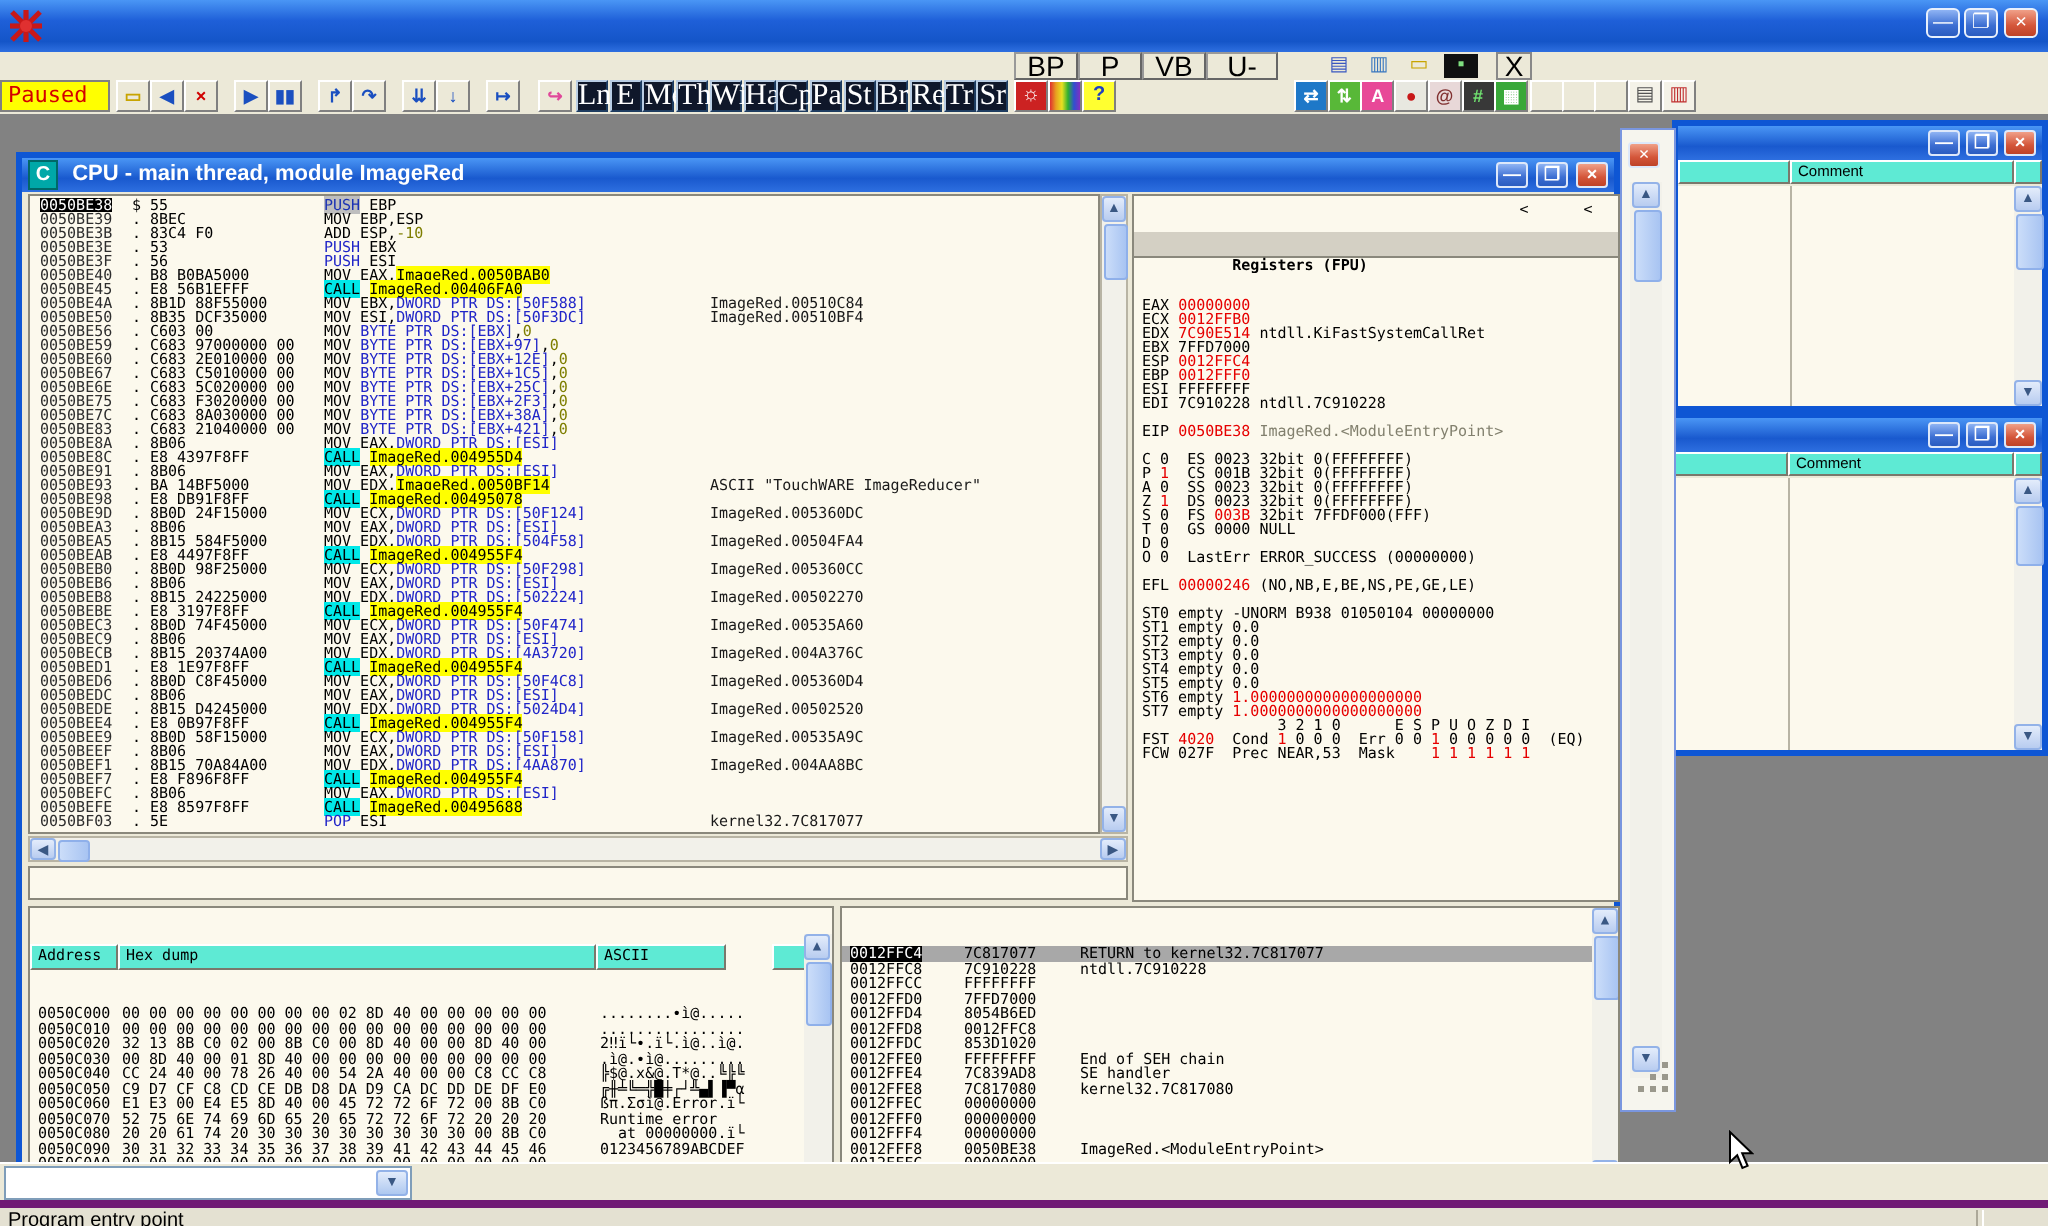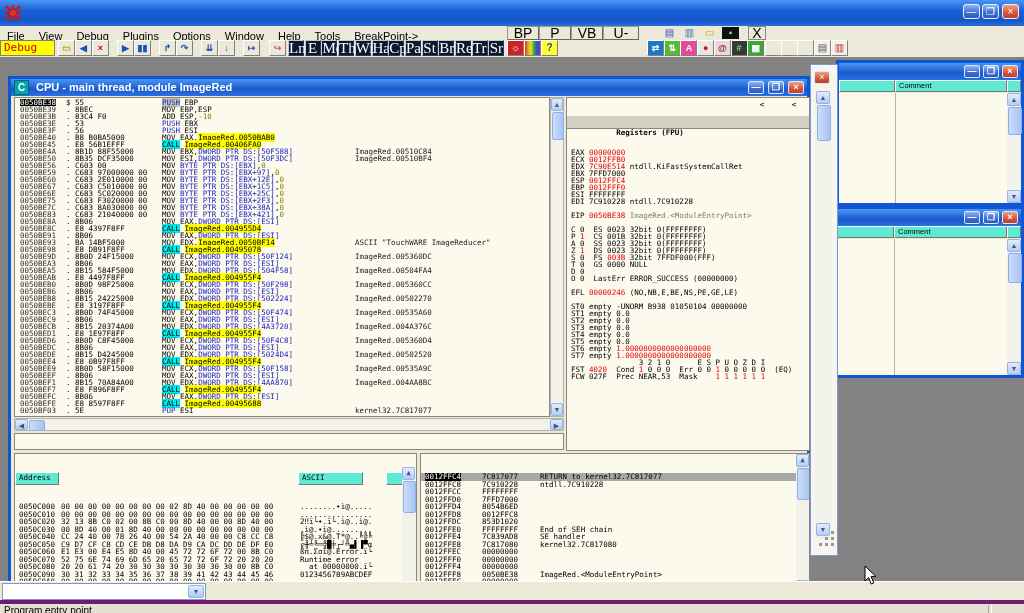--- a/index.html
+++ b/index.html
@@ -100,27 +100,26 @@
         </g>
       <circle cx="9" cy="9" r="3" fill="#E03030"></circle>
     </svg>
     <span style="color:#fff;font-weight:bold;font-size:12px;line-height:26px;margin-left:26px"></span>
     <span class="xpbtn" style="right:44px;top:4px">—</span>
     <span class="xpbtn" style="right:25px;top:4px">❐</span>
     <span class="xpbtn close" style="right:5px;top:4px">×</span>
   </div>
 
   <div class="menubar">
-    <span id="menuitems"><span class="menuitem">File</span><span class="menuitem">View</span><span class="menuitem">Debug</span><span class="menuitem">Plugins</span><span class="menuitem">Options</span><span class="menuitem">Window</span><span class="menuitem">Help</span><span class="menuitem">Tools</span><span class="menuitem">BreakPoint-&gt;</span></span>
     <span id="menubtns"><span class="mbtn" style="left: 507px; width: 32px;">BP</span><span class="mbtn" style="left: 539px; width: 32px;">P</span><span class="mbtn" style="left: 571px; width: 32px;">VB</span><span class="mbtn" style="left: 603px; width: 36px;">U-BPM</span><span class="micon" style="left: 661px; color: rgb(58, 88, 192);">▤</span><span class="micon" style="left: 681px; color: rgb(58, 120, 192);">▥</span><span class="micon" style="left: 701px; color: rgb(200, 164, 0);">▭</span><span class="micon" style="left: 722px; color: rgb(128, 224, 128); background: rgb(16, 16, 16); height: 12px; top: 1px; line-height: 12px;">▪</span></span>
     <span class="mbtn" id="menu-close-x" style="left:748px;width:18px;border:1px solid #888;background:#ECE9D8;">X</span>
   </div>
 
   <div class="toolbar">
-    <span class="paused">Debug</span>
+    <span class="paused">Paused</span>
     <span id="tb-main"><span class="tbtn" style="left: 58px;"><span class="ico" style="color: rgb(200, 164, 0); font-weight: bold; font-size: 9px;">▭</span></span><span class="tbtn" style="left: 75px;"><span class="ico" style="color: rgb(26, 79, 192); font-weight: bold; font-size: 9px;">◀</span></span><span class="tbtn" style="left: 92px;"><span class="ico" style="color: rgb(208, 0, 0); font-weight: bold; font-size: 9px;">×</span></span><span class="tbtn" style="left: 117px;"><span class="ico" style="color: rgb(26, 79, 192); font-weight: bold; font-size: 9px;">▶</span></span><span class="tbtn" style="left: 134px;"><span class="ico" style="color: rgb(26, 79, 192); font-weight: bold; font-size: 9px;">▮▮</span></span><span class="tbtn" style="left: 159px;"><span class="ico" style="color: rgb(26, 79, 192); font-weight: bold; font-size: 9px;">↱</span></span><span class="tbtn" style="left: 176px;"><span class="ico" style="color: rgb(26, 79, 192); font-weight: bold; font-size: 9px;">↷</span></span><span class="tbtn" style="left: 201px;"><span class="ico" style="color: rgb(26, 79, 192); font-weight: bold; font-size: 9px;">⇊</span></span><span class="tbtn" style="left: 218px;"><span class="ico" style="color: rgb(26, 79, 192); font-weight: bold; font-size: 9px;">↓</span></span><span class="tbtn" style="left: 243px;"><span class="ico" style="color: rgb(26, 79, 192); font-weight: bold; font-size: 9px;">↦</span></span><span class="tbtn" style="left: 269px;"><span class="ico" style="color: rgb(224, 72, 154); font-weight: bold; font-size: 9px;">↪</span></span></span>
     <span id="tb-letters"><span class="tbtn letterbtn" style="left: 288px; width: 16px;">Ln</span><span class="tbtn letterbtn" style="left: 304.7px; width: 16px;">E</span><span class="tbtn letterbtn" style="left: 321.4px; width: 16px;">Me</span><span class="tbtn letterbtn" style="left: 338.1px; width: 16px;">Th</span><span class="tbtn letterbtn" style="left: 354.8px; width: 16px;">Wi</span><span class="tbtn letterbtn" style="left: 371.5px; width: 16px;">Ha</span><span class="tbtn letterbtn" style="left: 388.2px; width: 16px;">Cp</span><span class="tbtn letterbtn" style="left: 404.9px; width: 16px;">Pa</span><span class="tbtn letterbtn" style="left: 421.6px; width: 16px;">St</span><span class="tbtn letterbtn" style="left: 438.3px; width: 16px;">Br</span><span class="tbtn letterbtn" style="left: 455px; width: 16px;">Re</span><span class="tbtn letterbtn" style="left: 471.7px; width: 16px;">Tr</span><span class="tbtn letterbtn" style="left: 488.4px; width: 16px;">Sr</span></span>
     <span id="tb-right"><span class="tbtn" style="left: 507px; background: rgb(204, 34, 34);"><span class="ico" style="color: rgb(255, 255, 255); font-weight: bold;">☼</span></span><span class="tbtn" style="left: 524px; background: linear-gradient(90deg, rgb(224, 48, 48), rgb(232, 160, 32), rgb(232, 224, 32), rgb(48, 176, 48), rgb(48, 80, 208), rgb(128, 48, 192));"><span class="ico" style="color: rgb(0, 0, 0); font-weight: bold;"></span></span><span class="tbtn" style="left: 541px; background: rgb(255, 255, 48);"><span class="ico" style="color: rgb(32, 64, 192); font-weight: bold;">?</span></span></span>
     <span id="tb-plugins"><span class="tbtn" style="left: 647px; background: rgb(30, 120, 200);"><span class="ico" style="color: rgb(255, 255, 255); font-weight: bold; font-size: 9px;">⇄</span></span><span class="tbtn" style="left: 663.7px; background: rgb(88, 184, 56);"><span class="ico" style="color: rgb(255, 255, 255); font-weight: bold; font-size: 9px;">⇅</span></span><span class="tbtn" style="left: 680.4px; background: rgb(232, 72, 152);"><span class="ico" style="color: rgb(255, 255, 255); font-weight: bold; font-size: 9px;">A</span></span><span class="tbtn" style="left: 697.1px; background: rgb(232, 232, 224);"><span class="ico" style="color: rgb(200, 24, 24); font-weight: bold; font-size: 9px;">●</span></span><span class="tbtn" style="left: 713.8px; background: rgb(232, 216, 216);"><span class="ico" style="color: rgb(128, 48, 48); font-weight: bold; font-size: 9px;">@</span></span><span class="tbtn" style="left: 730.5px; background: rgb(56, 56, 56);"><span class="ico" style="color: rgb(112, 224, 112); font-weight: bold; font-size: 9px;">#</span></span><span class="tbtn" style="left: 747.2px; background: rgb(56, 168, 56);"><span class="ico" style="color: rgb(255, 255, 255); font-weight: bold; font-size: 9px;">▦</span></span></span>
     <span id="tb-empty"><span class="tbtn" style="left: 765px;"></span><span class="tbtn" style="left: 781px;"></span><span class="tbtn" style="left: 797px;"></span></span>
     <span id="tb-docs"><span class="tbtn" style="left: 814px; background: rgb(244, 242, 232);"><span class="ico" style="color: rgb(85, 85, 85);">▤</span></span><span class="tbtn" style="left: 831px; background: rgb(244, 242, 232);"><span class="ico" style="color: rgb(192, 48, 48);">▥</span></span></span>
   </div>
 
   <div id="mdi">
 
@@ -208,20 +207,21 @@
         <div id="reg-lines" style="padding-top:2px;"><div class="regline"><span class="s-k">EAX </span><span class="s-r">00000000</span></div><div class="regline"><span class="s-k">ECX </span><span class="s-r">0012FFB0</span></div><div class="regline"><span class="s-k">EDX </span><span class="s-r">7C90E514</span><span class="s-k"> ntdll.KiFastSystemCallRet</span></div><div class="regline"><span class="s-k">EBX 7FFD7000</span></div><div class="regline"><span class="s-k">ESP </span><span class="s-r">0012FFC4</span></div><div class="regline"><span class="s-k">EBP </span><span class="s-r">0012FFF0</span></div><div class="regline"><span class="s-k">ESI FFFFFFFF</span></div><div class="regline"><span class="s-k">EDI 7C910228 ntdll.7C910228</span></div><div class="regline"></div><div class="regline"><span class="s-k">EIP </span><span class="s-r">0050BE38</span><span class="s-g"> ImageRed.&lt;ModuleEntryPoint&gt;</span></div><div class="regline"></div><div class="regline"><span class="s-k">C 0  ES 0023 32bit 0(FFFFFFFF)</span></div><div class="regline"><span class="s-k">P </span><span class="s-r">1</span><span class="s-k">  CS 001B 32bit 0(FFFFFFFF)</span></div><div class="regline"><span class="s-k">A 0  SS 0023 32bit 0(FFFFFFFF)</span></div><div class="regline"><span class="s-k">Z </span><span class="s-r">1</span><span class="s-k">  DS 0023 32bit 0(FFFFFFFF)</span></div><div class="regline"><span class="s-k">S 0  FS </span><span class="s-r">003B</span><span class="s-k"> 32bit 7FFDF000(FFF)</span></div><div class="regline"><span class="s-k">T 0  GS 0000 NULL</span></div><div class="regline"><span class="s-k">D 0</span></div><div class="regline"><span class="s-k">O 0  LastErr ERROR_SUCCESS (00000000)</span></div><div class="regline"></div><div class="regline"><span class="s-k">EFL </span><span class="s-r">00000246</span><span class="s-k"> (NO,NB,E,BE,NS,PE,GE,LE)</span></div><div class="regline"></div><div class="regline"><span class="s-k">ST0 empty -UNORM B938 01050104 00000000</span></div><div class="regline"><span class="s-k">ST1 empty 0.0</span></div><div class="regline"><span class="s-k">ST2 empty 0.0</span></div><div class="regline"><span class="s-k">ST3 empty 0.0</span></div><div class="regline"><span class="s-k">ST4 empty 0.0</span></div><div class="regline"><span class="s-k">ST5 empty 0.0</span></div><div class="regline"><span class="s-k">ST6 empty </span><span class="s-r">1.0000000000000000000</span></div><div class="regline"><span class="s-k">ST7 empty </span><span class="s-r">1.0000000000000000000</span></div><div class="regline"><span class="s-k">               3 2 1 0      E S P U O Z D I</span></div><div class="regline"><span class="s-k">FST </span><span class="s-r">4020</span><span class="s-k">  Cond </span><span class="s-r">1</span><span class="s-k"> 0 0 0  Err 0 0 </span><span class="s-r">1</span><span class="s-k"> 0 0 0 0 0  (EQ)</span></div><div class="regline"><span class="s-k">FCW 027F  Prec NEAR,53  Mask    </span><span class="s-r">1 1 1 1 1 1</span></div></div>
       </div>
 
       <div class="pane" style="left:3px;top:354px;width:550px;height:17px;line-height:15px;padding-left:4px;">
         
       </div>
 
       <div class="pane" style="left:3px;top:374px;width:403px;height:141px;">
         <div style="position:relative;height:13px;">
           <span class="hdrcell" style="left:0;width:44px;height:13px">Address</span>
+          <span class="hdrcell" style="left:44px;width:239px;height:13px">Hex dump</span>
           <span class="hdrcell" style="left:283px;width:65px;height:13px">ASCII</span>
           <span class="hdrcell" style="left:371px;width:32px;height:13px"></span>
         </div>
         <div id="dump-rows"><div class="hrow"><span class="ha">0050C000</span><span class="hh">00 00 00 00 00 00 00 00 02 8D 40 00 00 00 00 00</span><span class="ht">........∙ì@.....</span></div><div class="hrow"><span class="ha">0050C010</span><span class="hh">00 00 00 00 00 00 00 00 00 00 00 00 00 00 00 00</span><span class="ht">................</span></div><div class="hrow"><span class="ha">0050C020</span><span class="hh">32 13 8B C0 02 00 8B C0 00 8D 40 00 00 8D 40 00</span><span class="ht">2‼ï└∙.ï└.ì@..ì@.</span></div><div class="hrow"><span class="ha">0050C030</span><span class="hh">00 8D 40 00 01 8D 40 00 00 00 00 00 00 00 00 00</span><span class="ht">.ì@.∙ì@.........</span></div><div class="hrow"><span class="ha">0050C040</span><span class="hh">CC 24 40 00 78 26 40 00 54 2A 40 00 00 C8 CC C8</span><span class="ht">╠$@.x&amp;@.T*@..╚╠╚</span></div><div class="hrow"><span class="ha">0050C050</span><span class="hh">C9 D7 CF C8 CD CE DB D8 DA D9 CA DC DD DE DF E0</span><span class="ht">╔╫╧╚═╬█╪┌┘╩▄▌▐▀α</span></div><div class="hrow"><span class="ha">0050C060</span><span class="hh">E1 E3 00 E4 E5 8D 40 00 45 72 72 6F 72 00 8B C0</span><span class="ht">ßπ.Σσì@.Error.ï└</span></div><div class="hrow"><span class="ha">0050C070</span><span class="hh">52 75 6E 74 69 6D 65 20 65 72 72 6F 72 20 20 20</span><span class="ht">Runtime error   </span></div><div class="hrow"><span class="ha">0050C080</span><span class="hh">20 20 61 74 20 30 30 30 30 30 30 30 30 00 8B C0</span><span class="ht">  at 00000000.ï└</span></div><div class="hrow"><span class="ha">0050C090</span><span class="hh">30 31 32 33 34 35 36 37 38 39 41 42 43 44 45 46</span><span class="ht">0123456789ABCDEF</span></div><div class="hrow"><span class="ha">0050C0A0</span><span class="hh">00 00 00 00 00 00 00 00 00 00 00 00 00 00 00 00</span><span class="ht">................</span></div><div class="hrow"><span class="ha">0050C0B0</span><span class="hh">00 00 00 00 00 00 00 00 00 00 00 00 00 00 00 00</span><span class="ht">................</span></div><div class="hrow"><span class="ha">0050C0C0</span><span class="hh">00 00 00 00 00 00 00 00 00 00 00 00 00 00 00 00</span><span class="ht">................</span></div></div>
         <div class="sb" style="left:387px;top:13px;width:14px;height:128px;">
           <span class="sbarrow" style="left:0;top:0;width:13px;height:13px">▲</span>
           <span class="sbthumb" style="left:1px;top:14px;width:11px;height:30px"></span>
           <span class="sbarrow" style="left:0;bottom:0;width:13px;height:13px">▼</span>
         </div>
       </div>

